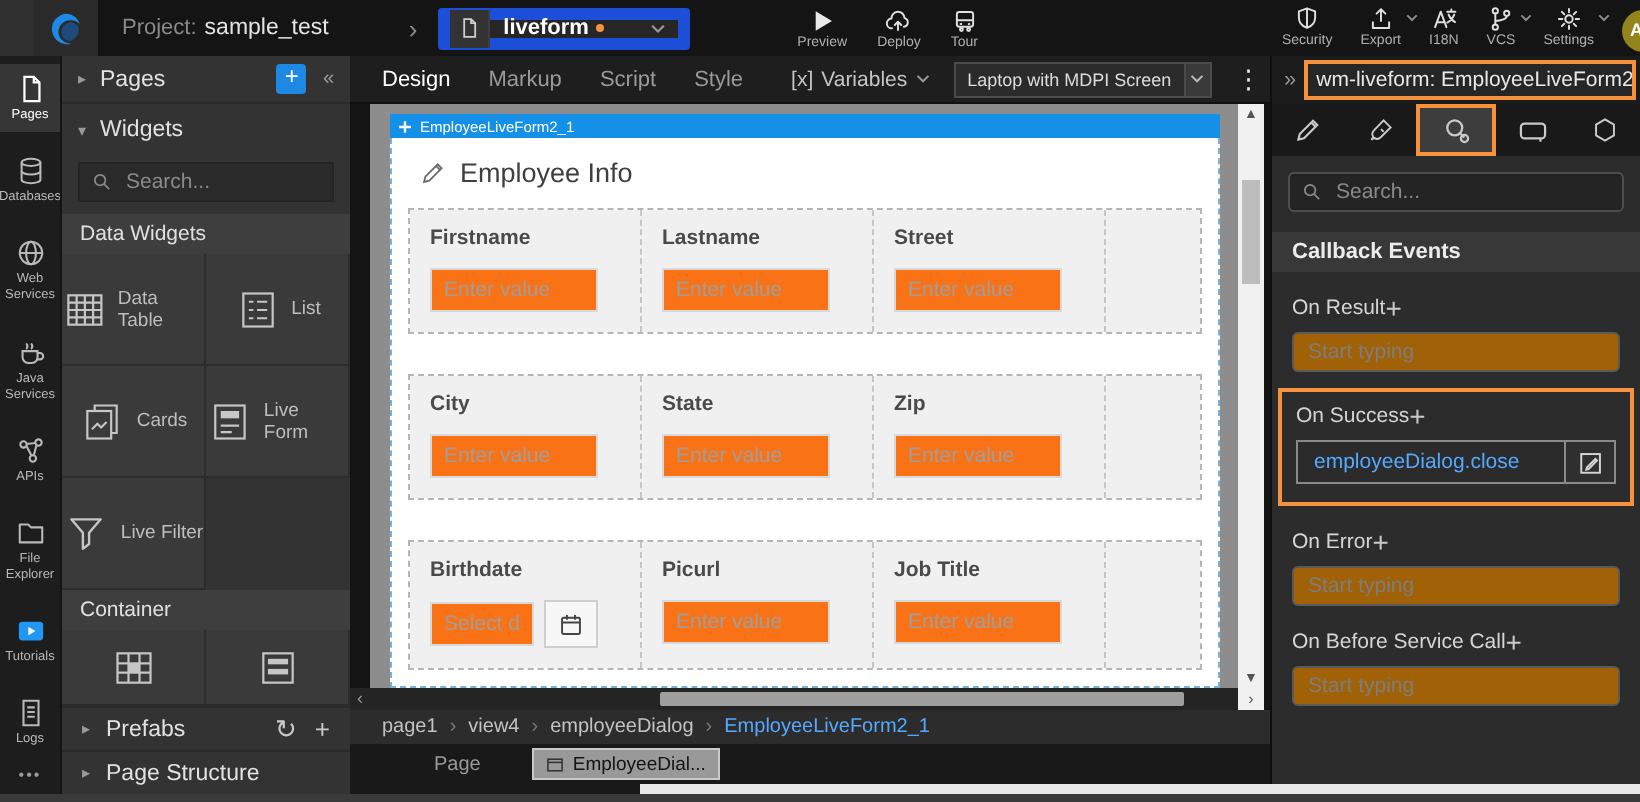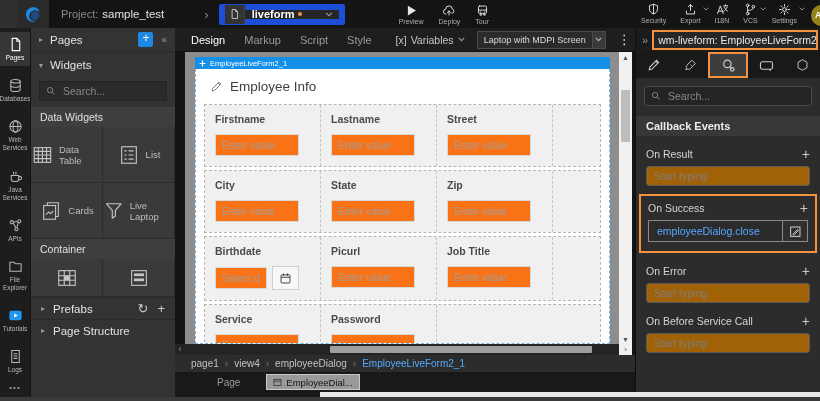--- a/index.html
+++ b/index.html
@@ -99,21 +99,21 @@
            display:flex;align-items:center;}
   .hs-arrow{width:10px;text-align:center;color:#999;font-size:9px;line-height:11px;}
   .hs-thumb{position:absolute;left:155px;top:2px;width:262px;height:7px;background:#9e9e9e;border-radius:1px;}
 
   .form{position:absolute;left:10px;top:5px;width:415px;height:287px;display:flex;flex-direction:column;overflow:hidden;}
   .form-selbar{height:12px;background:#1590e8;color:#fff;font-size:7.5px;display:flex;align-items:center;
                padding:0 4px;gap:4px;flex:0 0 auto;}
   .form-body{flex:1;background:#fff;border:1px dashed #7ab0dc;border-top:none;overflow:hidden;}
   .form-head{display:flex;align-items:center;gap:7px;padding:10px 0 8px 14px;color:#3f3f3f;font-size:13.5px;}
   .f-grid{margin:2px 8px 0 8px;}
-  .f-row{display:flex;border:1px dashed #b5b5b5;margin-bottom:3px;background:#fff;}
+  .f-row{display:flex;border:1px dashed #b5b5b5;margin-bottom:20px;background:#fff;}
   .f-cell{width:116px;background:#f0f0f0;border-right:1px dashed #c6c6c6;padding:8px 10px 10px 10px;}
   .f-spacer{flex:1;background:#f0f0f0;}
   .f-lbl{font-size:10.5px;font-weight:bold;color:#4a4a4a;}
   .f-cell input{margin-top:9px;width:84px;height:22px;border:1px solid #d9d9d9;background:#f97316;
                 font-size:10.5px;padding:0 6px;outline:none;font-family:inherit;color:#333;display:block;}
   .f-cell input::placeholder{color:#9e9e9e;}
   .date-wrap{display:flex;align-items:center;margin-top:9px;}
   .date-wrap input{margin-top:0;width:52px;}
   .cal-btn{width:27px;height:24px;border:1px solid #cfcfcf;background:#f7f7f7;margin-left:5px;
            display:flex;align-items:center;justify-content:center;color:#444;}
@@ -139,21 +139,21 @@
   .rp-title{flex:1;border:2px solid #f6923e;background:#262626;color:#e8e8e8;font-size:10.5px;
             height:20px;line-height:16px;padding:0 4px;white-space:nowrap;overflow:hidden;}
   .rp-tabs{height:26px;background:#191919;display:flex;flex:0 0 auto;}
   .rp-tab{flex:1;display:flex;align-items:center;justify-content:center;color:#c9c9c9;}
   .rp-tab.active{background:#3d3d3d;border:2px solid #f6923e;}
   .rp-search{margin:8px 8px 0 8px;height:20px;border:1px solid #4d4d4d;border-radius:3px;background:#242424;
              display:flex;align-items:center;padding:0 6px;gap:5px;color:#8a8a8a;flex:0 0 auto;}
   .rp-sec{margin-top:10px;height:20px;background:#383838;display:flex;align-items:center;
           padding-left:10px;color:#ececec;font-size:11px;font-weight:bold;flex:0 0 auto;}
   .rp-events{padding:0 10px;}
-  .ev-row{display:flex;align-items:center;justify-content:space-between;margin-top:12px;margin-bottom:6px;}
+  .ev-row{display:flex;align-items:center;margin-top:12px;margin-bottom:6px;}
   .ev-label{font-size:10.5px;color:#d5d5d5;}
   .ev-plus{color:#c9c9c9;font-size:14px;line-height:10px;}
   .ev-input{width:100%;height:20px;background:#a16207;border:1px solid #5a5a5a;border-radius:3px;
             color:#ddd;font-size:10.5px;padding:0 7px;font-family:inherit;outline:none;display:block;}
   .ev-input::placeholder{color:#7d7d7d;}
   .ev-success{border:2px solid #f6923e;margin:8px -7px 0 -7px;padding:0 7px 9px 7px;}
   .ev-success .ev-row{margin-top:6px;}
   .ev-valuebox{display:flex;}
   .ev-link{flex:1;height:22px;border:1px solid #8a8a8a;border-right:none;background:#2b2b2b;
            color:#55a9ff;font-size:10.5px;line-height:20px;padding-left:8px;white-space:nowrap;overflow:hidden;}
@@ -380,24 +380,32 @@
       </div>
       <div class="tile">
         <svg width="24" height="22" viewBox="0 0 24 24" fill="none" stroke="currentColor" stroke-width="1.2">
             <path d="M8 6V3h12v15h-3"></path>
             <rect x="4" y="6" width="13" height="15"></rect>
             <path d="M6.5 16l3-3 2 2 3-3"></path>
           </svg>
         <span class="t-lbl">Cards</span>
       </div>
       <div class="tile">
+        <svg width="24" height="22" viewBox="0 0 24 24" fill="none" stroke="currentColor" stroke-width="1.2">
+            <rect x="4" y="3" width="16" height="18"></rect>
+            <rect x="7" y="6" width="10" height="4" fill="currentColor" stroke="none"></rect>
+            <path d="M7 14h10M7 17.5h6"></path>
+          </svg>
+        <span class="t-lbl">Live Form</span>
+      </div>
+      <div class="tile">
         <svg width="24" height="22" viewBox="0 0 24 24" fill="none" stroke="currentColor" stroke-width="1.3" stroke-linejoin="round">
             <path d="M4 4h16l-6.3 7.3v6.2L10.3 20v-8.7z"></path>
           </svg>
-        <span class="t-lbl">Live Laptop</span>
+        <span class="t-lbl">Live Filter</span>
       </div>
     </div>
     <div class="lp-sec">Container</div>
     <div class="tiles">
       <div class="tile ctile">
         <svg width="24" height="22" viewBox="0 0 24 24" fill="none" stroke="currentColor" stroke-width="1.2">
             <rect x="3" y="4" width="18" height="16"></rect>
             <path d="M9 4v16M15 4v16M3 9.5h18M3 14.5h18"></path>
             <rect x="9" y="9.5" width="6" height="5" fill="currentColor" stroke="none"></rect>
           </svg>

